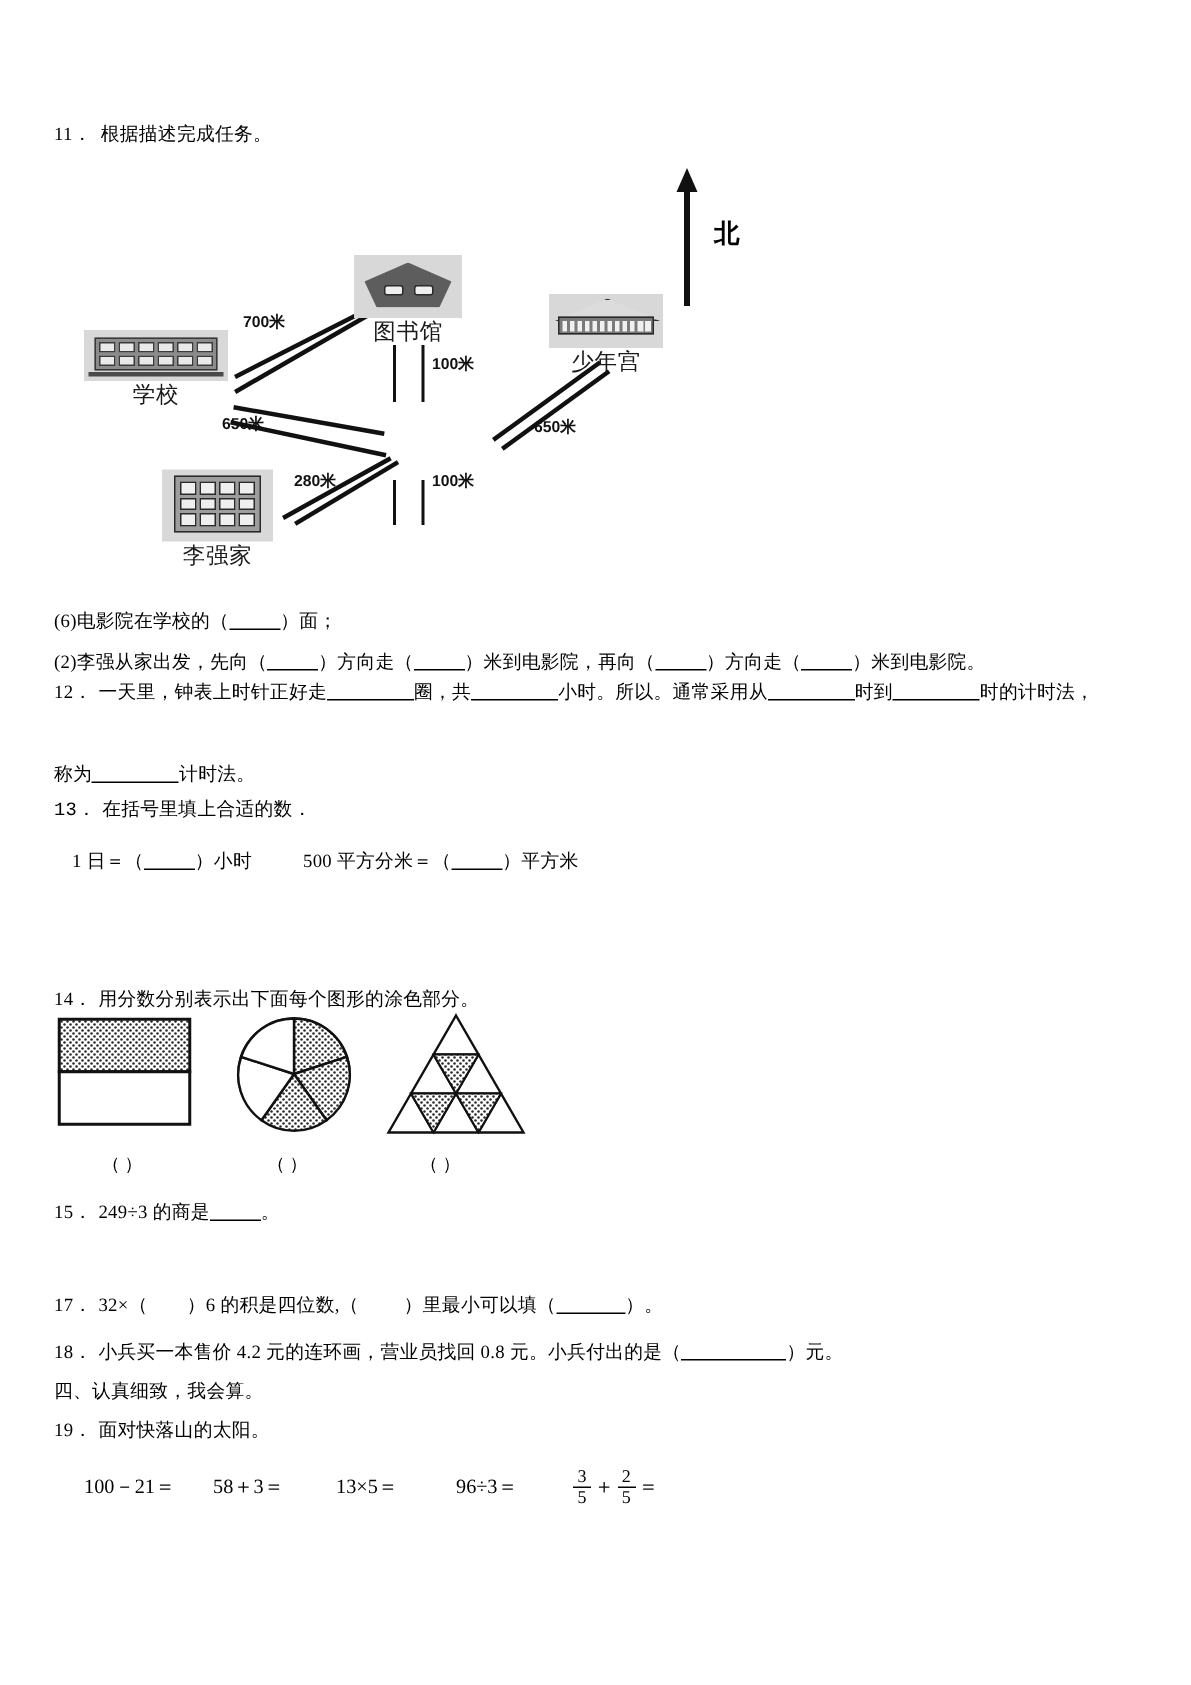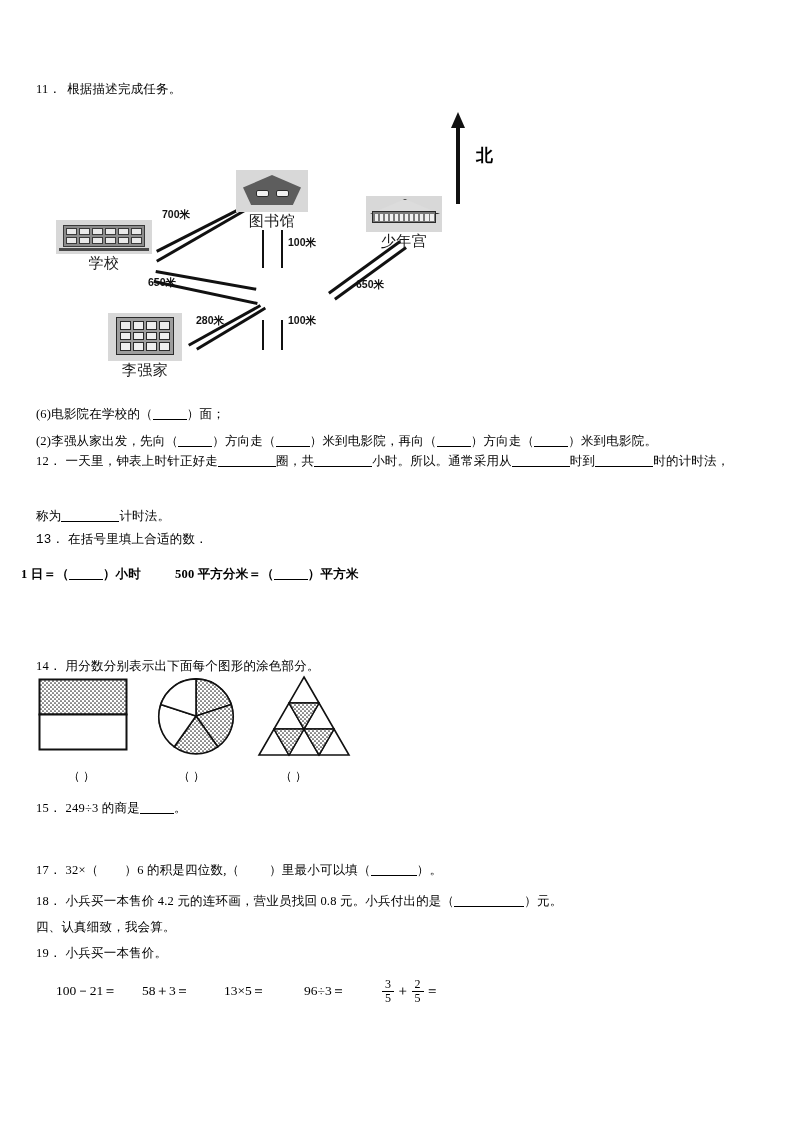--- a/index.html
+++ b/index.html
@@ -307,21 +307,21 @@
     <span>12．</span><span class="sp" style="width:4px"></span><span>一天里，钟表上时针正好走</span><span class="ul ul-l"></span><span>圈，共</span><span class="ul ul-l"></span><span>小时。所以。通常采用从</span><span class="ul ul-l"></span><span>时到</span><span class="ul ul-l"></span><span>时的计时法，</span>
   </div>
   <div class="q" style="left:36px; top:495px;margin-top:12px;">
     <span>称为</span><span class="ul ul-l"></span><span>计时法。</span>
   </div>
 
   <div class="q" style="left:36px; top:531px;font-family:Liberation Mono, monospace;">
     <span>13．</span><span class="sp" style="width:4px"></span><span>在括号里填上合适的数．</span>
   </div>
 
-  <div class="q" style="left:21px; top:565px;font-weight:bold;">
+  <div class="q" style="left:48px; top:565px;">
     <span>1 日＝（</span><span class="ul ul-s"></span><span>）小时</span><span class="sp" style="width:34px"></span><span>500 平方分米＝（</span><span class="ul ul-s"></span><span>）平方米</span>
   </div>
 
 
 
   <div class="q" style="left:36px; top:657px;">
     <span>14．</span><span class="sp" style="width:4px"></span><span>用分数分别表示出下面每个图形的涂色部分。</span>
   </div>
 
   <div id="fig14">
@@ -380,21 +380,21 @@
     <span>17．</span><span class="sp" style="width:4px"></span><span>32×（</span><span class="sp" style="width:26px"></span><span>）6 的积是四位数,（</span><span class="sp" style="width:30px"></span><span>）里最小可以填（</span><span class="ul ul-m"></span><span>）。</span>
   </div>
 
   <div class="q" style="left:36px; top:892px;">
     <span>18．</span><span class="sp" style="width:4px"></span><span>小兵买一本售价 4.2 元的连环画，营业员找回 0.8 元。小兵付出的是（</span><span class="ul ul-xl"></span><span>）元。</span>
   </div>
 
   <div class="q" style="left:36px; top:918px;">四、认真细致，我会算。</div>
 
   <div class="q" style="left:36px; top:944px;">
-    <span>19．</span><span class="sp" style="width:4px"></span><span>小兵买一本售价。</span>
+    <span>19．</span><span class="sp" style="width:4px"></span><span>面对快落山的太阳。</span>
   </div>
 
   <div style="position:absolute; left:56px; top:978px; display:flex; align-items:center; font-size:13.5px; font-family:'Liberation Serif',serif;">
     <span style="width:86px">100－21＝</span>
     <span style="width:82px">58＋3＝</span>
     <span style="width:80px">13×5＝</span>
     <span style="width:78px">96÷3＝</span>
     <span style="display:inline-flex; align-items:center; gap:2px;">
       <span style="display:inline-flex; flex-direction:column; align-items:center; line-height:1.05; font-size:12px;">
         <span style="border-bottom:1.3px solid #000; padding:0 3px;">3</span>

